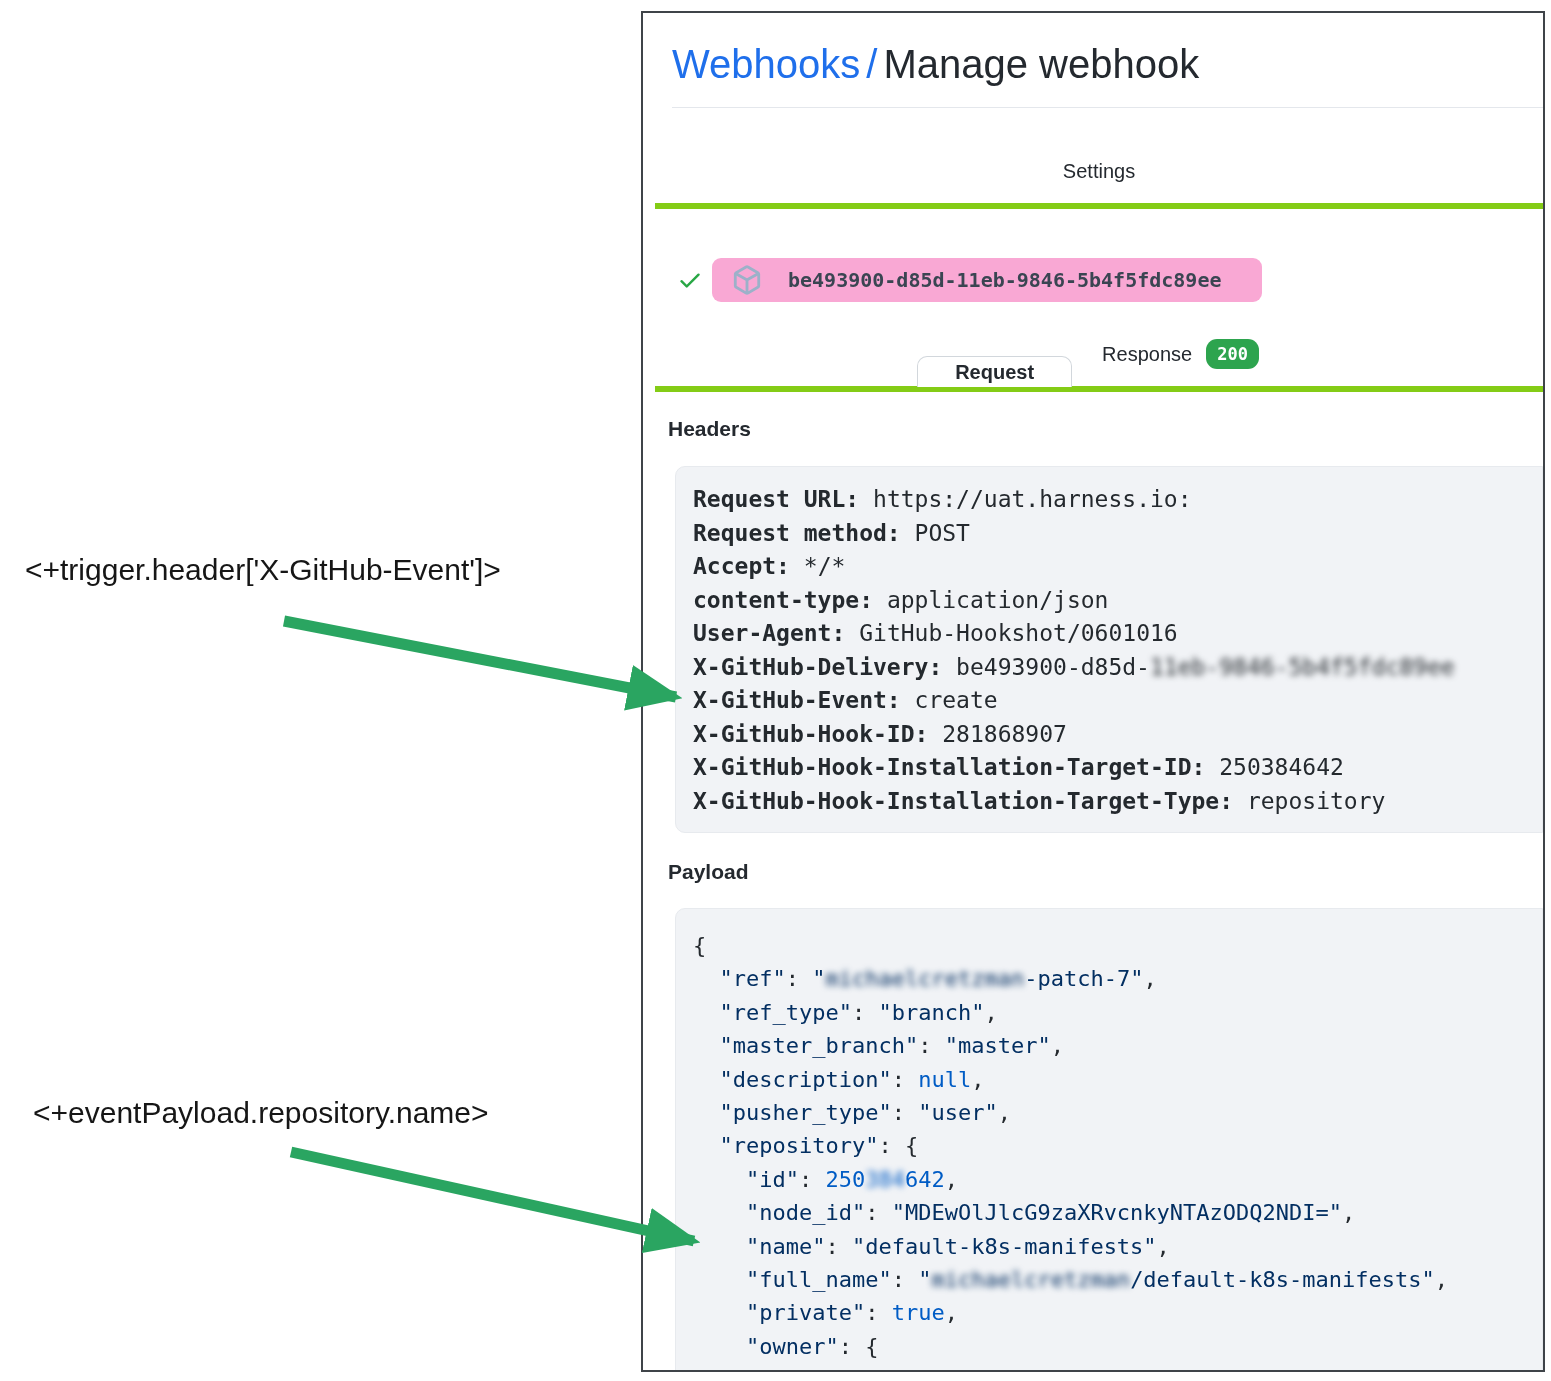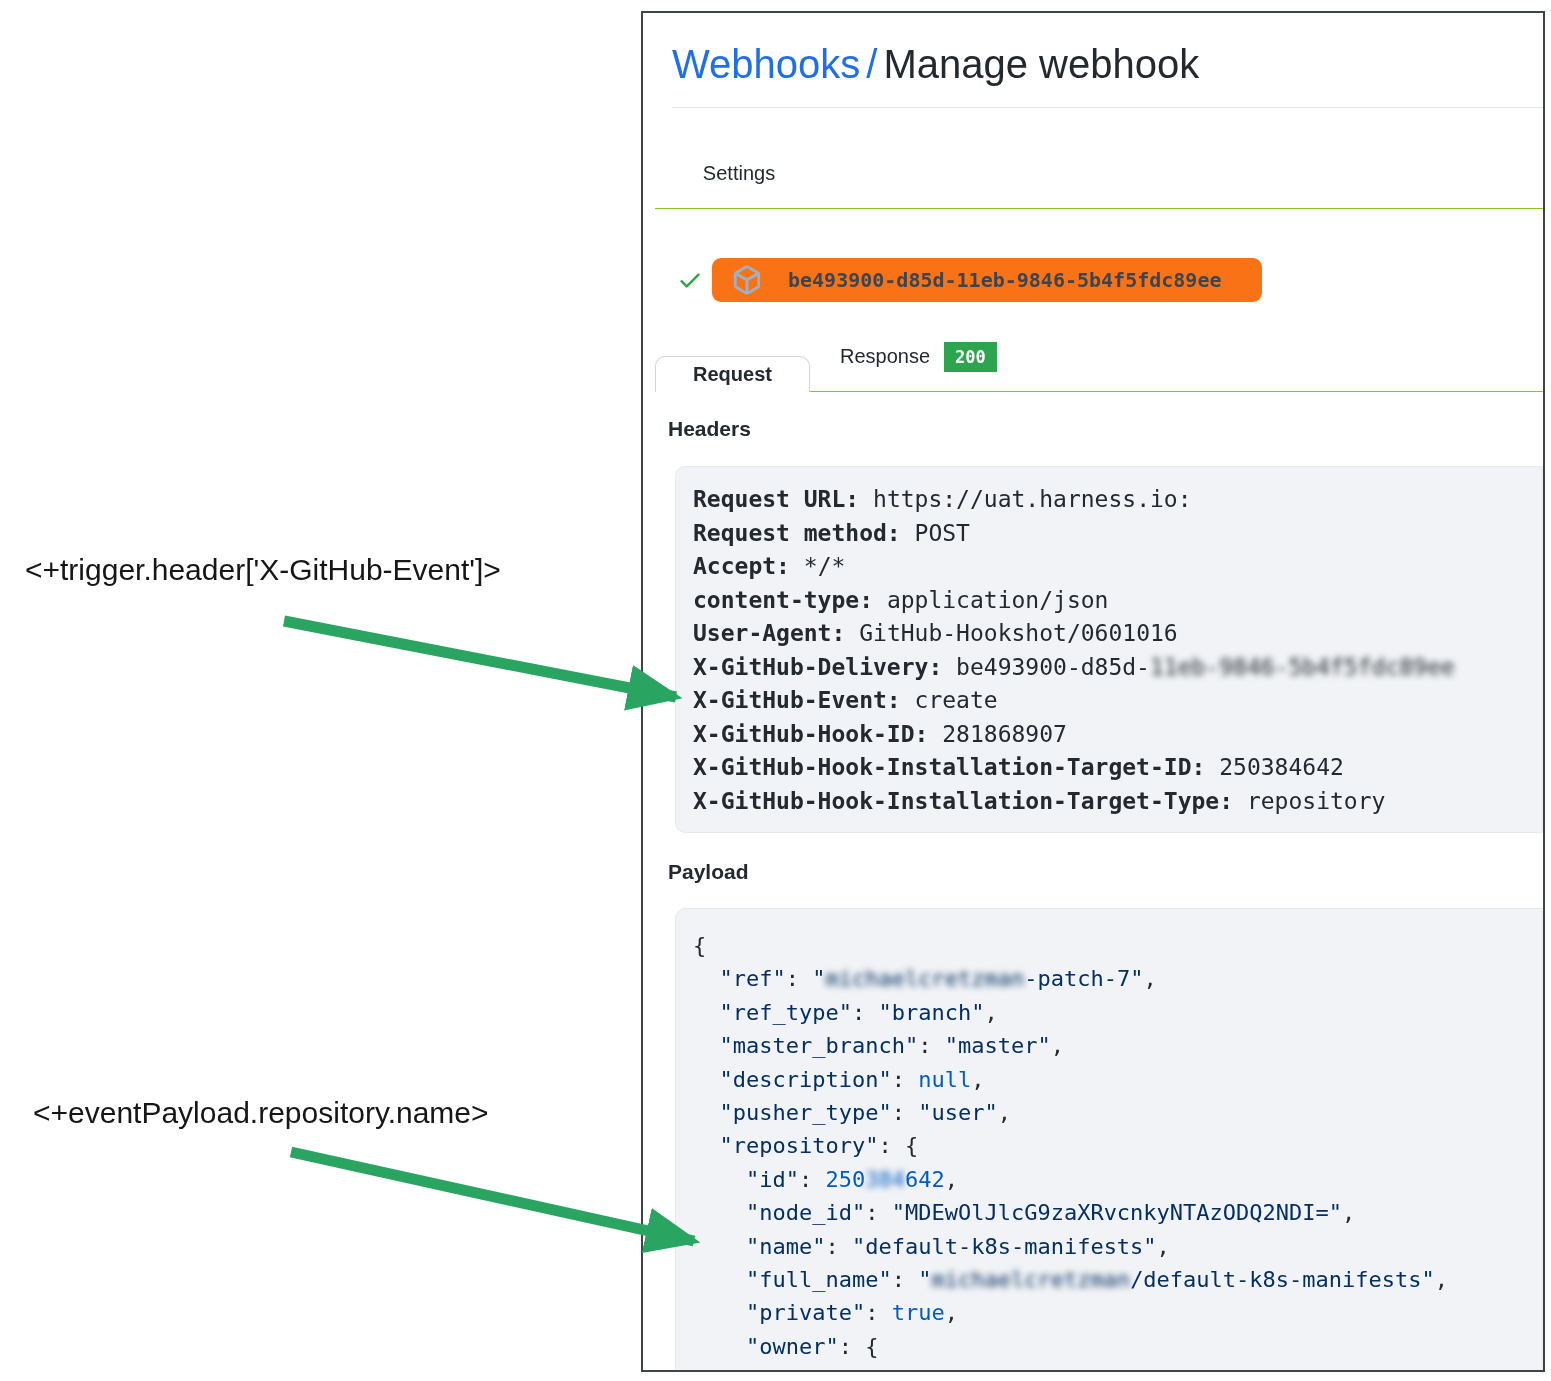--- a/index.html
+++ b/index.html
@@ -25,44 +25,44 @@
   .panel{
     position:absolute;left:641px;top:11px;width:904px;height:1361px;
     background:#fff;border:2px solid #3f4449;overflow:hidden;
   }
   .p-title{position:absolute;left:29px;top:27px;font-size:40px;line-height:48px;white-space:nowrap;}
   .t-link{color:var(--link);cursor:pointer;}
   .t-sep{color:var(--link);margin:0 6px;}
   .t-rest{color:var(--ink);}
   .divider1{position:absolute;left:29px;right:0;top:94px;height:1px;background:#e4e7ec;}
 
-  .tabbar{position:absolute;left:12px;right:0;height:70px;display:flex;align-items:stretch;border-bottom:1px solid #84cc16;}
+  .tabbar{position:absolute;left:12px;right:0;height:70px;display:flex;align-items:stretch;border-bottom:6px solid #84cc16;justify-content:center;}
   .tabbar1{top:126px;}
   .tabbar2{top:309px;}
   .tab{display:flex;align-items:center;justify-content:center;font-size:20px;color:var(--ink);cursor:pointer;white-space:nowrap;}
   .tabbar1 .tab{width:168px;}
   .tabbar1 .tab.active{width:257px;}
   .tabbar2 .tab{width:155px;}
   .tab.active{
     background:#fff;border:1px solid #d2d7dc;border-bottom:0;
     border-radius:10px 10px 0 0;margin-bottom:-1px;z-index:2;
   }
   .tabbar2 .tab.active{font-weight:700;margin-top:34px;}
   .tab.resp{width:auto;padding:0 22px 0 30px;gap:14px;}
   .badge{
-    display:inline-block;background:var(--badge);color:#fff;border-radius:0;
+    display:inline-block;background:var(--badge);color:#fff;border-radius:11px;
     font-family:"DejaVu Sans Mono",monospace;font-size:17px;font-weight:700;
     padding:4px 11px;line-height:22px;
   }
 
   
   .delivery-row{position:absolute;left:0;right:0;top:245px;height:44px;display:flex;align-items:center;padding-left:34px;}
   .check{width:26px;height:26px;flex:none;display:flex;align-items:center;}
   .pill{
-    margin-left:9px;width:550px;height:44px;border-radius:9px;background:#f97316;
+    margin-left:9px;width:550px;height:44px;border-radius:9px;background:#f9a8d4;
     display:flex;align-items:center;padding-left:20px;cursor:pointer;
   }
   .pkg{width:30px;height:30px;flex:none;display:flex;align-items:center;}
   .pill-text{
     margin-left:26px;font-family:"DejaVu Sans Mono",monospace;font-size:20px;font-weight:700;
     color:#3a4552;white-space:nowrap;
   }
 
   
   .sec-label{position:absolute;left:25px;font-size:21px;font-weight:700;color:var(--ink);}

